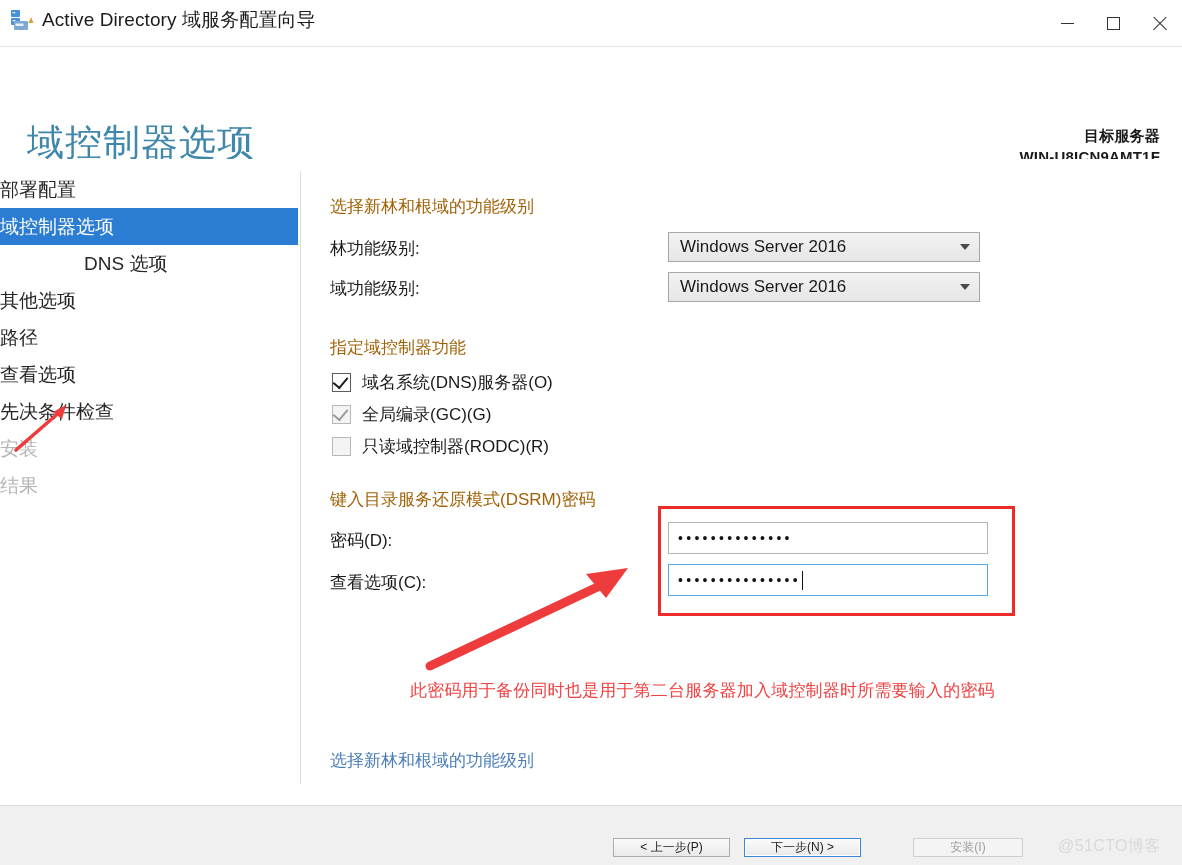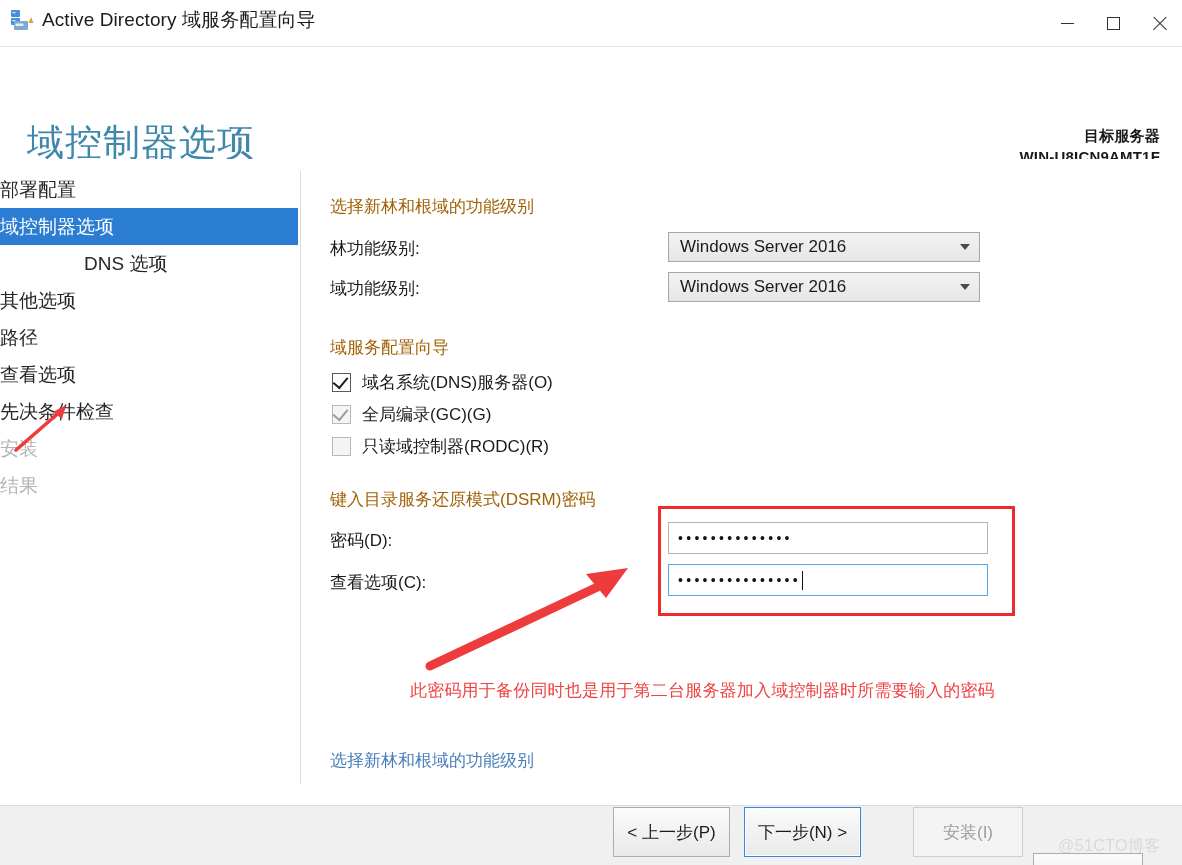--- a/index.html
+++ b/index.html
@@ -242,27 +242,27 @@
 
   
   .footer {
     position: absolute; left: 0; top: 805px;
     width: 1182px; height: 60px;
     background: #f0f0f0;
     border-top: 1px solid #dcdcdc;
     box-sizing: border-box;
   }
   .btn {
-    position: absolute; top: 1px;
-    height: 50px;
+    position: absolute; top: 32px;
+    height: 19px;
     border: 1px solid #adadad;
     background: linear-gradient(#fbfbfb, #e9e9e9);
     box-sizing: border-box;
     display: flex; align-items: center; justify-content: center;
-    font-size: 17px; color: #1b1b1b;
+    font-size: 12px; color: #1b1b1b;
     white-space: nowrap;
     cursor: default;
   }
   .btn.focused {
     border: 1px solid #3a86d8;
     box-shadow: inset 0 0 0 1px #ffffff;
   }
   .btn.disabled {
     color: #9d9d9d;
     background: #f4f4f4;
@@ -365,21 +365,21 @@
         <span class="combo-text">Windows Server 2016</span>
         <span class="combo-arrow"></span>
       </div>
 
       <div class="field-label" style="left:0; top:118px;">域功能级别:</div>
       <div class="combo" style="left:338px; top:113px;">
         <span class="combo-text">Windows Server 2016</span>
         <span class="combo-arrow"></span>
       </div>
 
-      <div class="sec-label" style="left:0; top:177px;">域服务配置向导</div>
+      <div class="sec-label" style="left:0; top:177px;">指定域控制器功能</div>
 
       <div class="cb-row" style="left:2px; top:212px;">
         <span class="cb-box">
           <span class="tick"></span>
         </span>
         <span class="cb-label">域名系统(DNS)服务器(O)</span>
       </div>
 
       <div class="cb-row" style="left:2px; top:244px;">
         <span class="cb-box dim">

